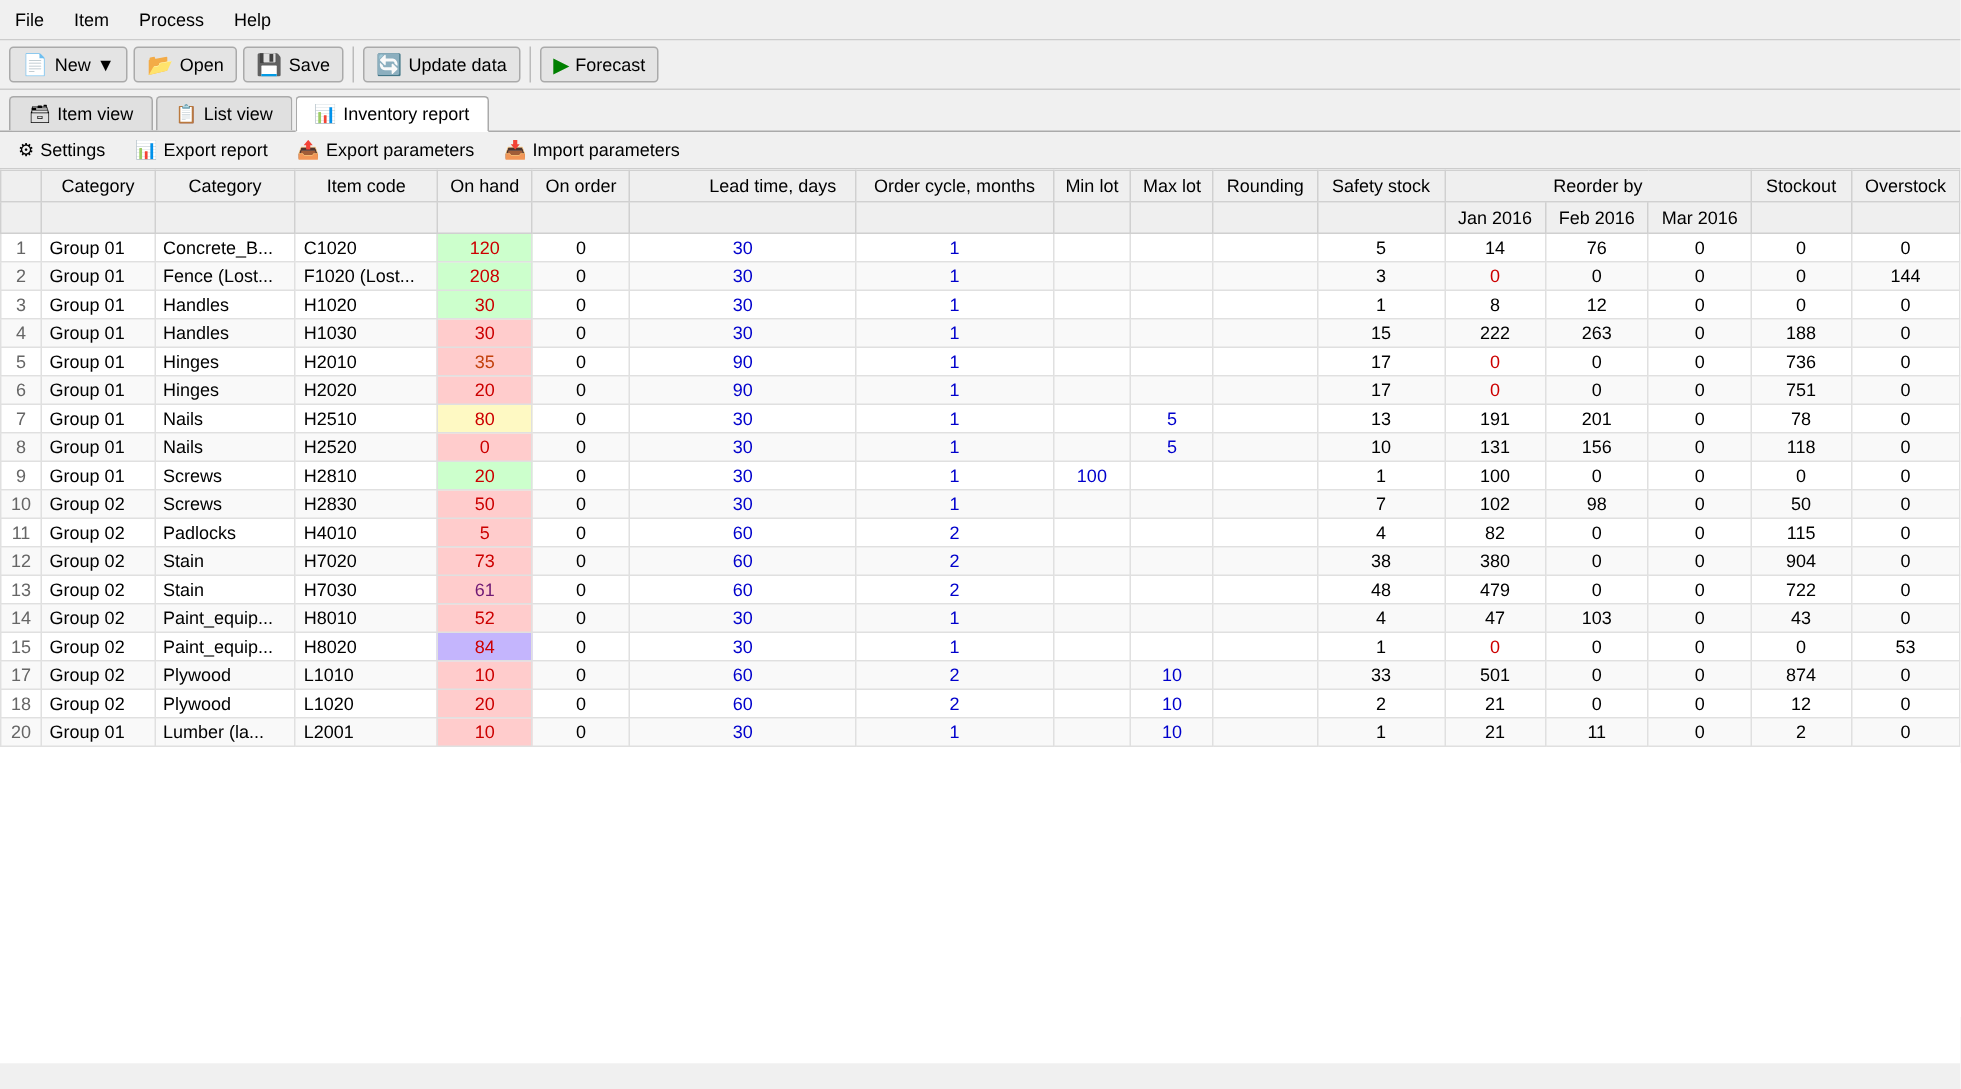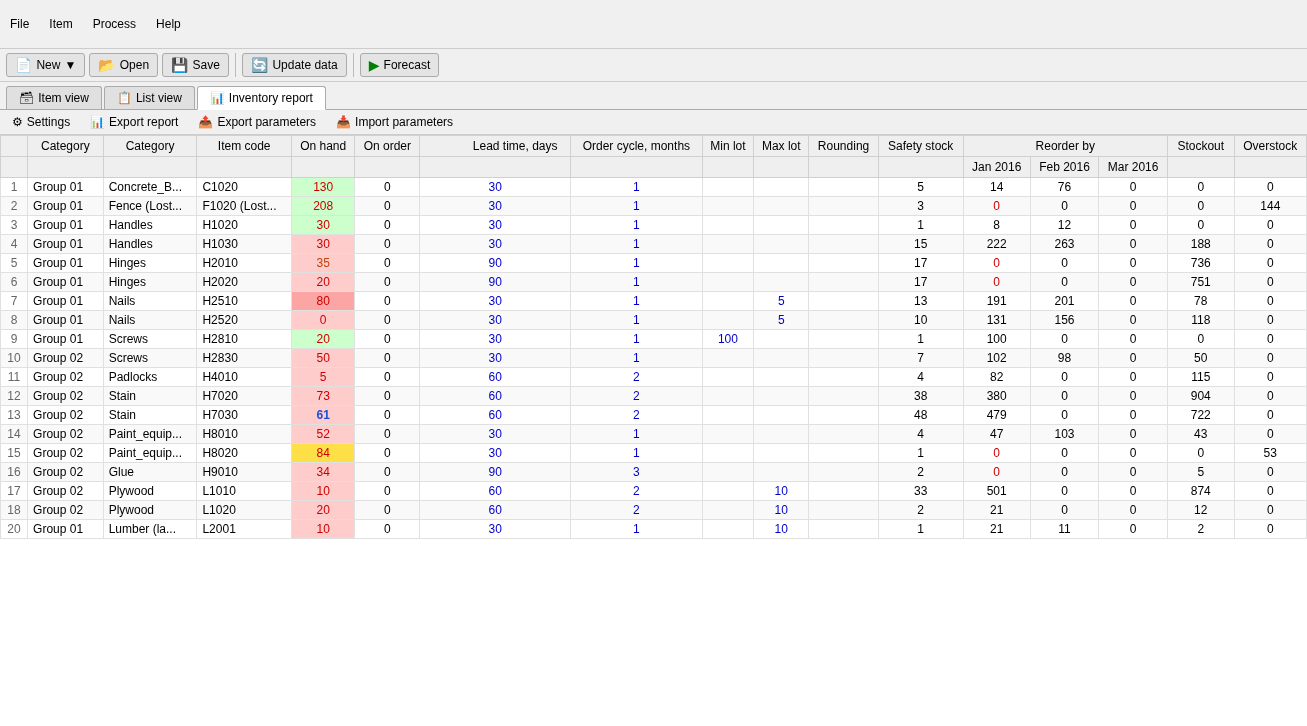--- a/index.html
+++ b/index.html
@@ -1,19 +1,19 @@
 <!DOCTYPE html>
 <html><head>
   <meta charset="utf-8">
   <style>
     * { box-sizing: border-box; margin: 0; padding: 0; }
     body { font-family: 'Segoe UI', Tahoma, Geneva, Verdana, sans-serif; font-size: 12px; background: #f0f0f0; color: #000; }
     
     
-    .menubar { background: #f0f0f0; border-bottom: 1px solid #ccc; display: flex; padding: 15px 4px; gap: 8px; }
+    .menubar { background: #f0f0f0; border-bottom: 1px solid #ccc; display: flex; padding: 4px 4px; gap: 8px; }
     .menubar span { padding: 2px 6px; cursor: pointer; }
     
     
     .toolbar { background: #f0f0f0; border-bottom: 1px solid #ccc; display: flex; align-items: center; padding: 4px 6px; gap: 4px; }
     .toolbar-btn { display: flex; align-items: center; gap: 4px; padding: 3px 8px; background: #e4e4e4; border: 1px solid #aaa; border-radius: 3px; cursor: pointer; font-size: 12px; }
     .toolbar-btn .icon { font-size: 14px; }
     .toolbar-separator { width: 1px; height: 24px; background: #bbb; margin: 0 2px; }
     
     
     .tabs { background: #f0f0f0; border-bottom: 1px solid #aaa; display: flex; padding: 4px 6px 0; gap: 2px; }
@@ -170,21 +170,21 @@
         <th class="col-stockout"></th>
         <th class="col-overstock"></th>
       </tr>
     </thead>
     <tbody id="table-body">
     <tr>
           <td class="row-num">1</td>
           <td>Group 01</td>
           <td>Concrete_B...</td>
           <td>C1020</td>
-          <td class="cell-center" style="background: rgb(204, 255, 204); color: rgb(204, 0, 0);">130</td>
+          <td class="cell-center" style="background: rgb(204, 255, 204); color: rgb(204, 0, 0);">120</td>
           <td class="cell-center">0</td>
           <td class="cell-center" style="color: rgb(0, 0, 204);">30</td>
           <td class="cell-center" style="color: rgb(0, 0, 204);">1</td>
           <td class="cell-center"></td>
           <td class="cell-center"></td>
           <td class="cell-center"></td>
           <td class="cell-center">5</td>
           <td class="cell-center">14</td>
           <td class="cell-center">76</td>
           <td class="cell-center">0</td>
@@ -284,21 +284,21 @@
           <td class="cell-center">0</td>
           <td class="cell-center">0</td>
           <td class="cell-center">751</td>
           <td class="cell-center">0</td>
         </tr>
         <tr>
           <td class="row-num">7</td>
           <td>Group 01</td>
           <td>Nails</td>
           <td>H2510</td>
-          <td class="cell-center" style="background: #fca5a5; color: rgb(204, 0, 0);">80</td>
+          <td class="cell-center" style="background: #fef9c3; color: rgb(204, 0, 0);">80</td>
           <td class="cell-center">0</td>
           <td class="cell-center" style="color: rgb(0, 0, 204);">30</td>
           <td class="cell-center" style="color: rgb(0, 0, 204);">1</td>
           <td class="cell-center"></td>
           <td class="cell-center" style="color: rgb(0, 0, 204);">5</td>
           <td class="cell-center"></td>
           <td class="cell-center">13</td>
           <td class="cell-center">191</td>
           <td class="cell-center">201</td>
           <td class="cell-center">0</td>
@@ -398,21 +398,21 @@
           <td class="cell-center">0</td>
           <td class="cell-center">0</td>
           <td class="cell-center">904</td>
           <td class="cell-center">0</td>
         </tr>
         <tr>
           <td class="row-num">13</td>
           <td>Group 02</td>
           <td>Stain</td>
           <td>H7030</td>
-          <td class="cell-center" style="background: rgb(255, 204, 204); color: #1d4ed8; font-weight: bold;">61</td>
+          <td class="cell-center" style="background: rgb(255, 204, 204); color: #701a75;">61</td>
           <td class="cell-center">0</td>
           <td class="cell-center" style="color: rgb(0, 0, 204);">60</td>
           <td class="cell-center" style="color: rgb(0, 0, 204);">2</td>
           <td class="cell-center"></td>
           <td class="cell-center"></td>
           <td class="cell-center"></td>
           <td class="cell-center">48</td>
           <td class="cell-center">479</td>
           <td class="cell-center">0</td>
           <td class="cell-center">0</td>
@@ -436,52 +436,33 @@
           <td class="cell-center">103</td>
           <td class="cell-center">0</td>
           <td class="cell-center">43</td>
           <td class="cell-center">0</td>
         </tr>
         <tr>
           <td class="row-num">15</td>
           <td>Group 02</td>
           <td>Paint_equip...</td>
           <td>H8020</td>
-          <td class="cell-center" style="background: #fde047; color: rgb(204, 0, 0);">84</td>
+          <td class="cell-center" style="background: #c4b5fd; color: rgb(204, 0, 0);">84</td>
           <td class="cell-center">0</td>
           <td class="cell-center" style="color: rgb(0, 0, 204);">30</td>
           <td class="cell-center" style="color: rgb(0, 0, 204);">1</td>
           <td class="cell-center"></td>
           <td class="cell-center"></td>
           <td class="cell-center"></td>
           <td class="cell-center">1</td>
           <td class="cell-center" style="color: rgb(204, 0, 0);">0</td>
           <td class="cell-center">0</td>
           <td class="cell-center">0</td>
           <td class="cell-center">0</td>
           <td class="cell-center">53</td>
-        </tr>
-        <tr>
-          <td class="row-num">16</td>
-          <td>Group 02</td>
-          <td>Glue</td>
-          <td>H9010</td>
-          <td class="cell-center" style="background: rgb(255, 204, 204); color: rgb(204, 0, 0);">34</td>
-          <td class="cell-center">0</td>
-          <td class="cell-center" style="color: rgb(0, 0, 204);">90</td>
-          <td class="cell-center" style="color: rgb(0, 0, 204);">3</td>
-          <td class="cell-center"></td>
-          <td class="cell-center"></td>
-          <td class="cell-center"></td>
-          <td class="cell-center">2</td>
-          <td class="cell-center" style="color: rgb(204, 0, 0);">0</td>
-          <td class="cell-center">0</td>
-          <td class="cell-center">0</td>
-          <td class="cell-center">5</td>
-          <td class="cell-center">0</td>
         </tr>
         <tr>
           <td class="row-num">17</td>
           <td>Group 02</td>
           <td>Plywood</td>
           <td>L1010</td>
           <td class="cell-center" style="background: rgb(255, 204, 204); color: rgb(204, 0, 0);">10</td>
           <td class="cell-center">0</td>
           <td class="cell-center" style="color: rgb(0, 0, 204);">60</td>
           <td class="cell-center" style="color: rgb(0, 0, 204);">2</td>

